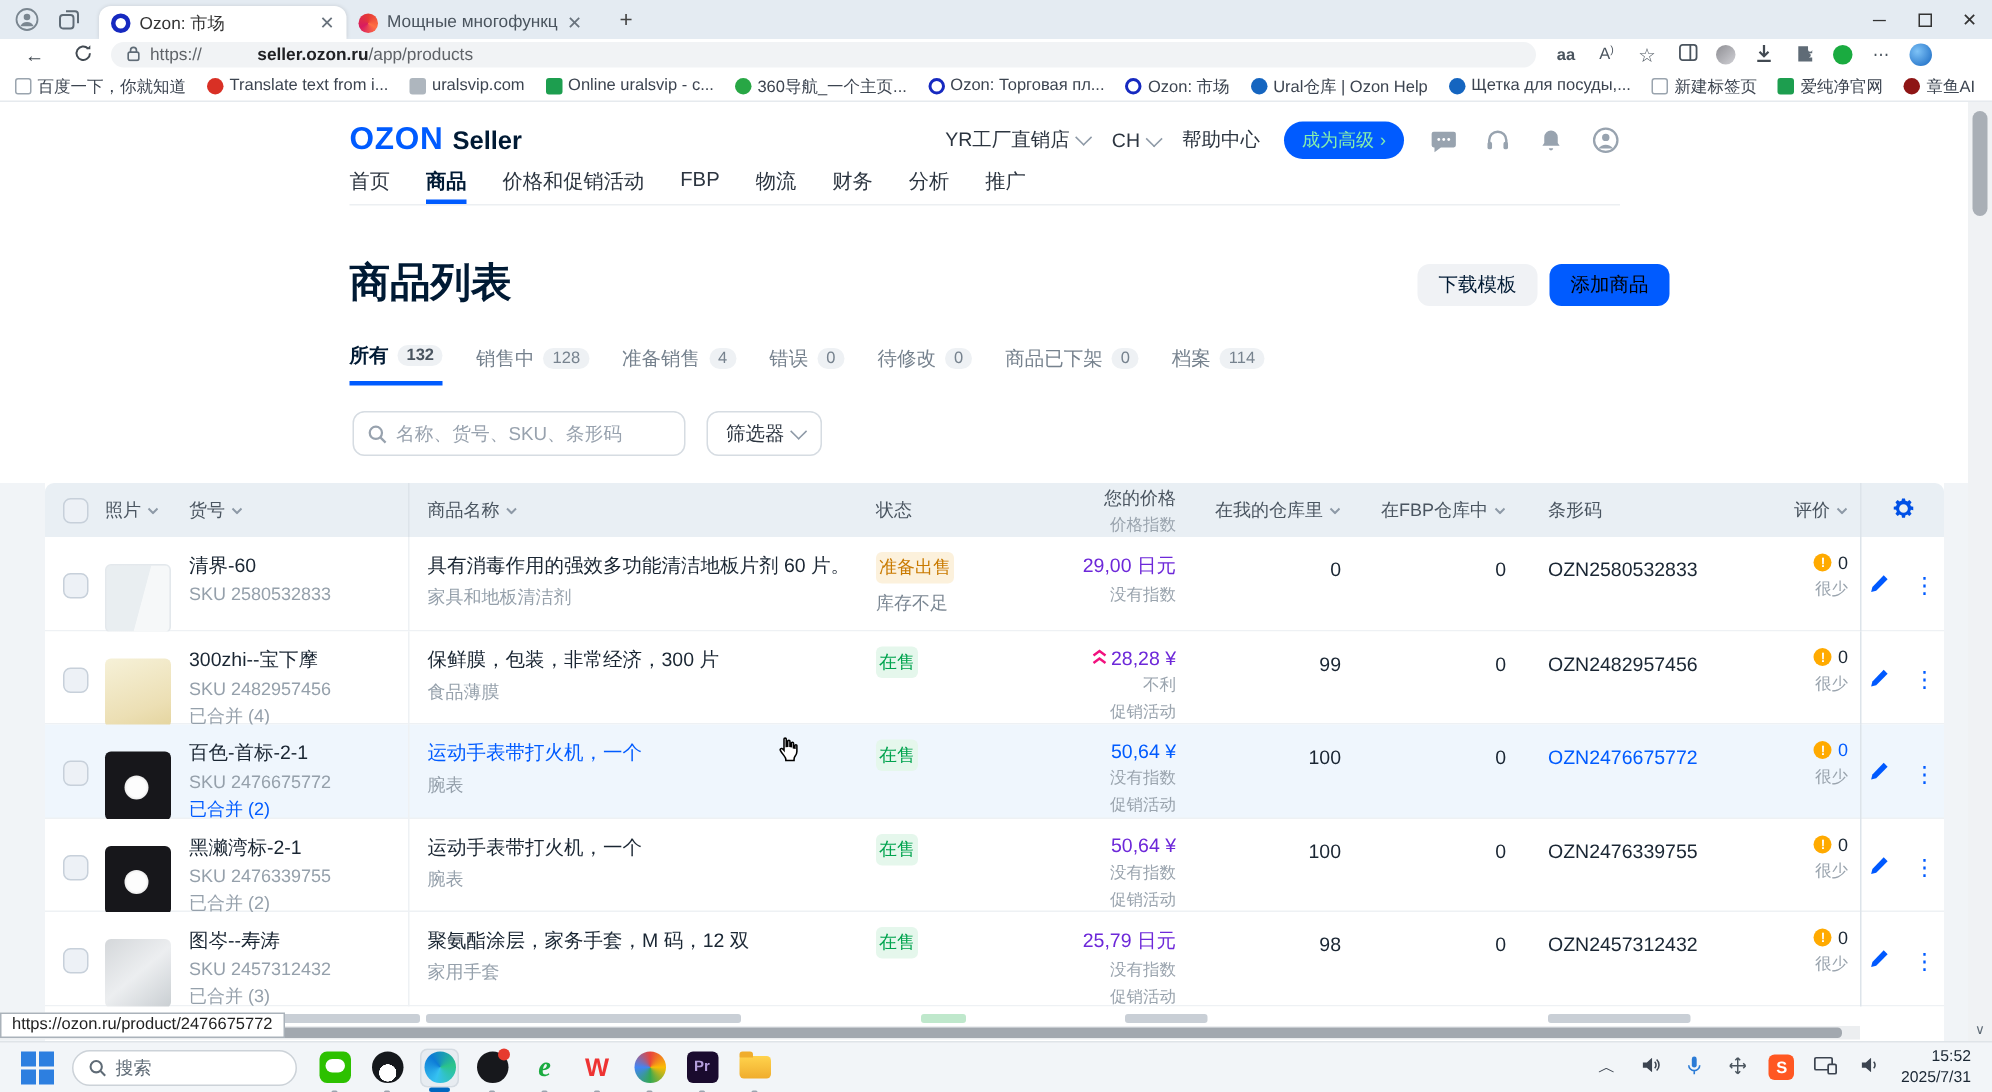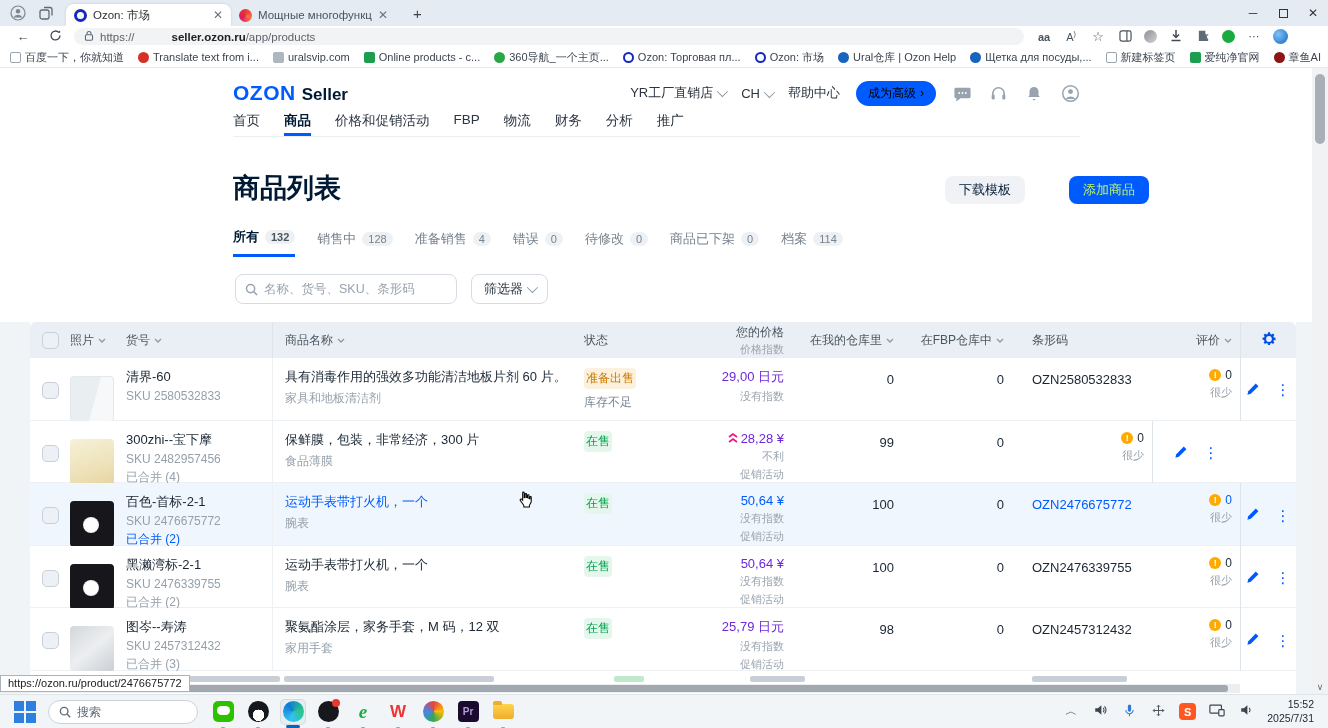--- a/index.html
+++ b/index.html
@@ -51,32 +51,32 @@
   .content { position:absolute; left:0; top:68px; width:1328px; height:626px; background:#fff; overflow:hidden; }
   .gutter { position:absolute; top:254px; bottom:0; background:#f1f4f7; }
   .gutter.l { left:0; width:30px; }
   .gutter.r { left:1296px; width:16px; }
 
   .sellerhead { position:absolute; left:233px; top:10px; width:847px; height:30px; display:flex; align-items:center; }
   .ozonlogo { font-size:21px; font-weight:800; color:#005bff; letter-spacing:.5px; }
   .ozonlogo span.sfx { color:#001a34; font-weight:600; font-size:17px; margin-left:6px; letter-spacing:0; }
   .sh-right { margin-left:auto; display:flex; align-items:center; gap:16px; font-size:13px; color:#2c3540; }
   .chev { display:inline-block; width:8px; height:8px; border-right:1.5px solid #8d99a6; border-bottom:1.5px solid #8d99a6; transform:rotate(45deg) translateY(-2px); margin-left:4px; }
-  .premium { background:#005bff; color:#000000; font-size:12px; padding:4px 12px; border-radius:14px; display:flex; align-items:center; gap:4px; }
+  .premium { background:#005bff; color:#86efac; font-size:12px; padding:4px 12px; border-radius:14px; display:flex; align-items:center; gap:4px; }
   .hicon { width:20px; height:20px; display:flex; align-items:center; justify-content:center; }
 
   .sellernav { position:absolute; left:233px; top:44px; width:847px; height:25px; display:flex; gap:24px; font-size:13.5px; color:#2c3540; border-bottom:1px solid #eceff2; }
   .snav { padding-bottom:8px; }
   .snav.active { font-weight:700; color:#001a34; border-bottom:3px solid #005bff; }
 
   .pagetitle { position:absolute; left:233px; top:102px; font-size:27px; font-weight:800; color:#001a34; }
   .topbtns { position:absolute; left:945px; top:108px; display:flex; gap:8px; }
   .btn { height:28px; padding:0 14px; border-radius:8px; font-size:13px; display:flex; align-items:center; }
   .btn.ghost { background:#f0f2f5; color:#001a34; }
-  .btn.primary { background:#005bff; color:#bef264;margin-left:36px; }
+  .btn.primary { background:#005bff; color:#000000; }
 
   .ftabs { position:absolute; left:233px; top:160px; display:flex; gap:22px; font-size:13px; }
   .ftab { display:flex; align-items:center; gap:6px; color:#76828e; padding-bottom:8px; }
   .ftab .cnt { background:#eef1f4; color:#76828e; border-radius:9px; font-size:11px; padding:1px 6px; }
   .ftab.active { color:#001a34; font-weight:700; border-bottom:3px solid #005bff; }
   .ftab.active .cnt { color:#4a5560; }
 
   .searchrow { position:absolute; left:235px; top:206px; display:flex; gap:14px; }
   .searchbox { width:222px; height:30px; border:1px solid #d6dce2; border-radius:8px; display:flex; align-items:center; padding:0 9px; gap:6px; background:#fff; }
   .searchbox input { border:none; outline:none; width:170px; font-size:12.5px; color:#1a2633; background:transparent; font-family:inherit; }
@@ -263,21 +263,21 @@
     <span class="bm">
         <span class="bmi red"></span>
         <span>Translate text from i...</span>
       </span>
     <span class="bm">
         <span class="bmi gray"></span>
         <span>uralsvip.com</span>
       </span>
     <span class="bm">
         <span class="bmi green"></span>
-        <span>Online products - c...</span>
+        <span>Online uralsvip - c...</span>
       </span>
     <span class="bm">
         <span class="bmi gcirc"></span>
         <span>360导航_一个主页...</span>
       </span>
     <span class="bm">
         <span class="bmi ozon"></span>
         <span>Ozon: Торговая пл...</span>
       </span>
     <span class="bm">
@@ -544,20 +544,21 @@
             <svg width="10" height="12" viewBox="0 0 10 12">
                 <path d="M1 5l4-3 4 3M1 10l4-3 4 3" stroke="#f1117e" stroke-width="1.6" fill="none"></path>
               </svg>
             <span>28,28 ¥</span>
           </div>
           <div class="pnote" style="text-align:right;">不利</div>
           <div class="pnote" style="text-align:right;">促销活动</div>
         </div>
         <div class="cell num" style="text-align:right; padding-right:8px;">99</div>
         <div class="cell num" style="text-align:right; padding-right:8px;">0</div>
+        <div class="cell cbar">OZN2482957456</div>
         <div class="cell" style="padding-right:8px;">
           <div class="rrow">
               <span class="warnic">!</span>
               <span>0</span>
             </div>
           <div class="rnote" style="padding-right:0;">很少</div>
         </div>
         <div class="cell c-act">
           <span><svg width="14" height="14" viewBox="0 0 16 16">
                 <path d="M11.2 1.8l3 3L5.5 13.5l-3.9 1 1-3.9z" fill="#0059ff"></path>

